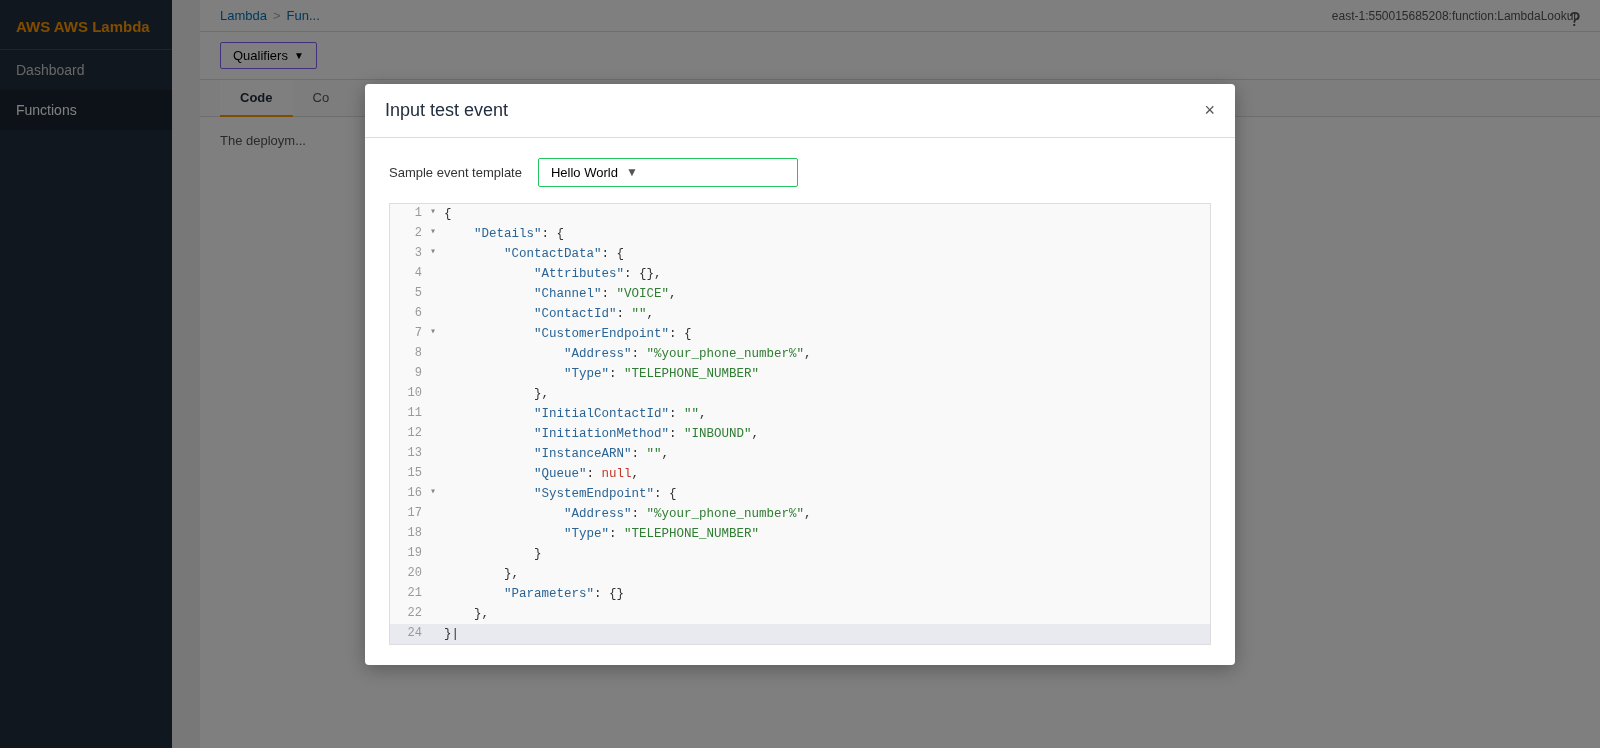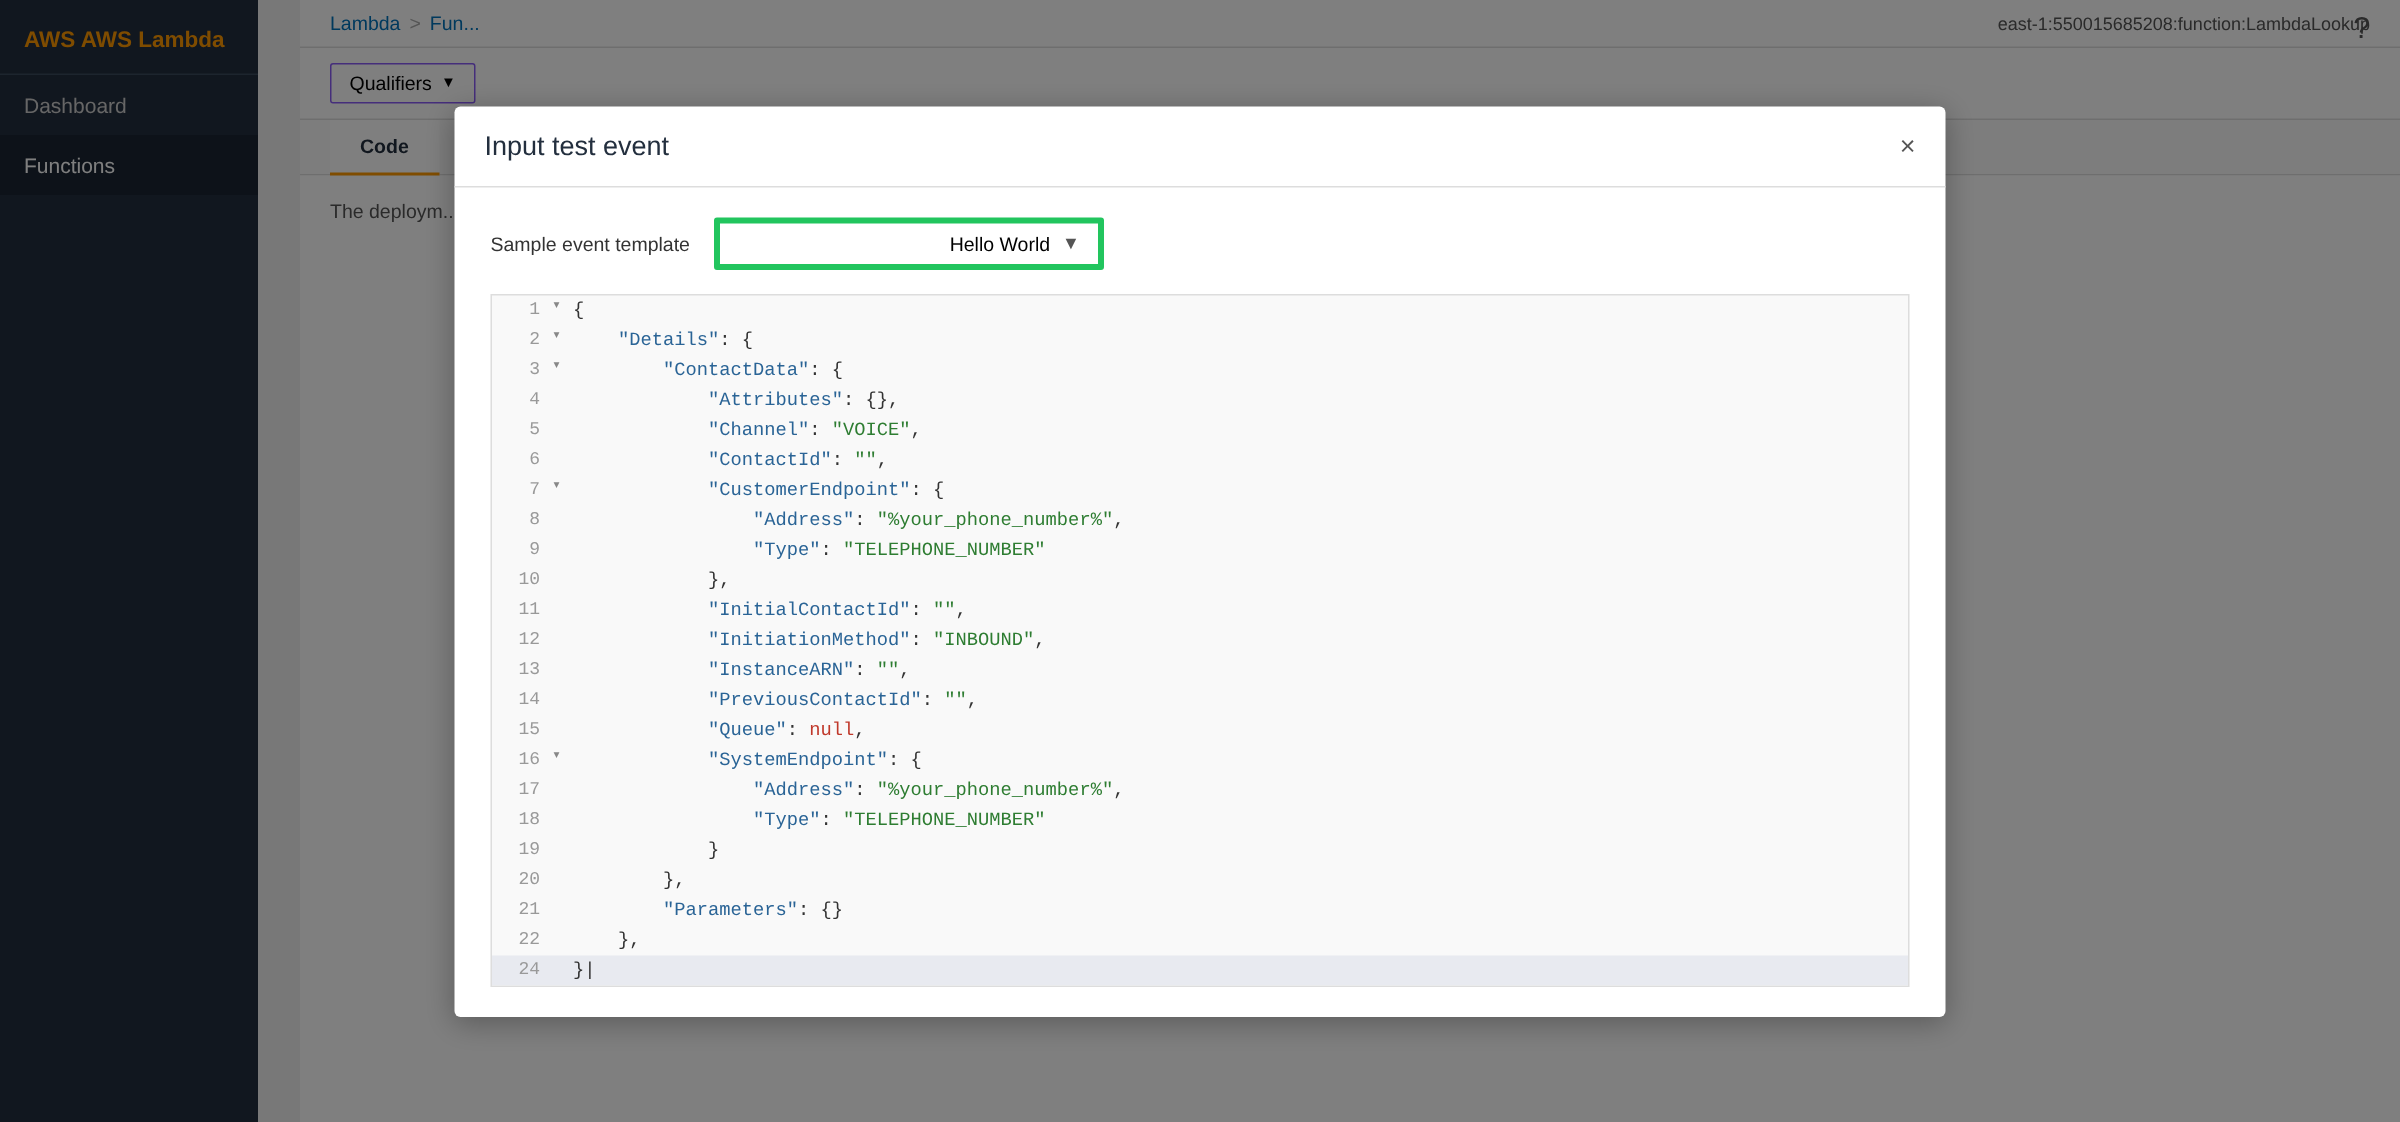--- a/index.html
+++ b/index.html
@@ -141,21 +141,21 @@
       z-index: 10;
       display: flex;
       align-items: center;
       justify-content: center;
     }
 
     
     .modal {
       background: #fff;
       border-radius: 4px;
-      width: 994px;
+      width: 870px;
       max-height: 740px;
       box-shadow: 0 4px 20px rgba(0,0,0,0.3);
       display: flex;
       flex-direction: column;
       position: relative;
     }
     .modal-header {
       display: flex;
       align-items: center;
       justify-content: space-between;
@@ -199,27 +199,27 @@
     .template-label {
       font-size: 13px;
       color: #333;
       white-space: nowrap;
     }
     .template-select {
       display: flex;
       align-items: center;
       gap: 8px;
       background: #fff;
-      border: 4px solid #22c55e;
+      border: 1px solid #22c55e;
       border-radius: 2px;
       padding: 6px 12px;
       font-size: 13px;
       cursor: pointer;
       min-width: 260px;
-      justify-content: flex-end;
+      justify-content: flex-start;
     }
     .template-select .select-arrow {
       font-size: 12px;
       color: #555;
     }
 
     
     .code-editor {
       border: 1px solid #ddd;
       background: #f9f9f9;
@@ -326,21 +326,20 @@
           <div class="code-line"><span class="line-num">4</span><span class="line-toggle"> </span><span class="line-content">            <span class="c-key">"Attributes"</span><span class="c-punct">: {},</span></span></div>
           <div class="code-line"><span class="line-num">5</span><span class="line-toggle"> </span><span class="line-content">            <span class="c-key">"Channel"</span><span class="c-punct">: </span><span class="c-str">"VOICE"</span><span class="c-punct">,</span></span></div>
           <div class="code-line"><span class="line-num">6</span><span class="line-toggle"> </span><span class="line-content">            <span class="c-key">"ContactId"</span><span class="c-punct">: </span><span class="c-str">""</span><span class="c-punct">,</span></span></div>
           <div class="code-line"><span class="line-num">7</span><span class="line-toggle">▾</span><span class="line-content">            <span class="c-key">"CustomerEndpoint"</span><span class="c-punct">: {</span></span></div>
           <div class="code-line"><span class="line-num">8</span><span class="line-toggle"> </span><span class="line-content">                <span class="c-key">"Address"</span><span class="c-punct">: </span><span class="c-str">"%your_phone_number%"</span><span class="c-punct">,</span></span></div>
           <div class="code-line"><span class="line-num">9</span><span class="line-toggle"> </span><span class="line-content">                <span class="c-key">"Type"</span><span class="c-punct">: </span><span class="c-str">"TELEPHONE_NUMBER"</span></span></div>
           <div class="code-line"><span class="line-num">10</span><span class="line-toggle"> </span><span class="line-content"><span class="c-brace">            },</span></span></div>
           <div class="code-line"><span class="line-num">11</span><span class="line-toggle"> </span><span class="line-content">            <span class="c-key">"InitialContactId"</span><span class="c-punct">: </span><span class="c-str">""</span><span class="c-punct">,</span></span></div>
           <div class="code-line"><span class="line-num">12</span><span class="line-toggle"> </span><span class="line-content">            <span class="c-key">"InitiationMethod"</span><span class="c-punct">: </span><span class="c-str">"INBOUND"</span><span class="c-punct">,</span></span></div>
           <div class="code-line"><span class="line-num">13</span><span class="line-toggle"> </span><span class="line-content">            <span class="c-key">"InstanceARN"</span><span class="c-punct">: </span><span class="c-str">""</span><span class="c-punct">,</span></span></div>
-          <div class="code-line"><span class="line-num">14</span><span class="line-toggle"> </span><span class="line-content">            <span class="c-key">"PreviousContactId"</span><span class="c-punct">: </span><span class="c-str">""</span><span class="c-punct">,</span></span></div>
           <div class="code-line"><span class="line-num">15</span><span class="line-toggle"> </span><span class="line-content">            <span class="c-key">"Queue"</span><span class="c-punct">: </span><span class="c-null">null</span><span class="c-punct">,</span></span></div>
           <div class="code-line"><span class="line-num">16</span><span class="line-toggle">▾</span><span class="line-content">            <span class="c-key">"SystemEndpoint"</span><span class="c-punct">: {</span></span></div>
           <div class="code-line"><span class="line-num">17</span><span class="line-toggle"> </span><span class="line-content">                <span class="c-key">"Address"</span><span class="c-punct">: </span><span class="c-str">"%your_phone_number%"</span><span class="c-punct">,</span></span></div>
           <div class="code-line"><span class="line-num">18</span><span class="line-toggle"> </span><span class="line-content">                <span class="c-key">"Type"</span><span class="c-punct">: </span><span class="c-str">"TELEPHONE_NUMBER"</span></span></div>
           <div class="code-line"><span class="line-num">19</span><span class="line-toggle"> </span><span class="line-content"><span class="c-brace">            }</span></span></div>
           <div class="code-line"><span class="line-num">20</span><span class="line-toggle"> </span><span class="line-content"><span class="c-brace">        },</span></span></div>
           <div class="code-line"><span class="line-num">21</span><span class="line-toggle"> </span><span class="line-content">        <span class="c-key">"Parameters"</span><span class="c-punct">: {}</span></span></div>
           <div class="code-line"><span class="line-num">22</span><span class="line-toggle"> </span><span class="line-content"><span class="c-brace">    },</span></span></div>
           <div class="code-line c-last-line"><span class="line-num">24</span><span class="line-toggle"> </span><span class="line-content"><span class="c-brace">}|</span></span></div>
         </div>

